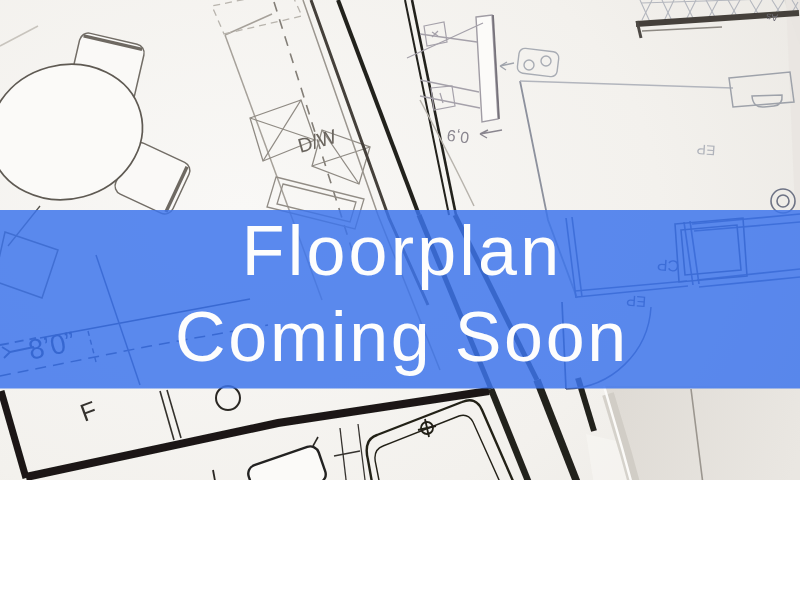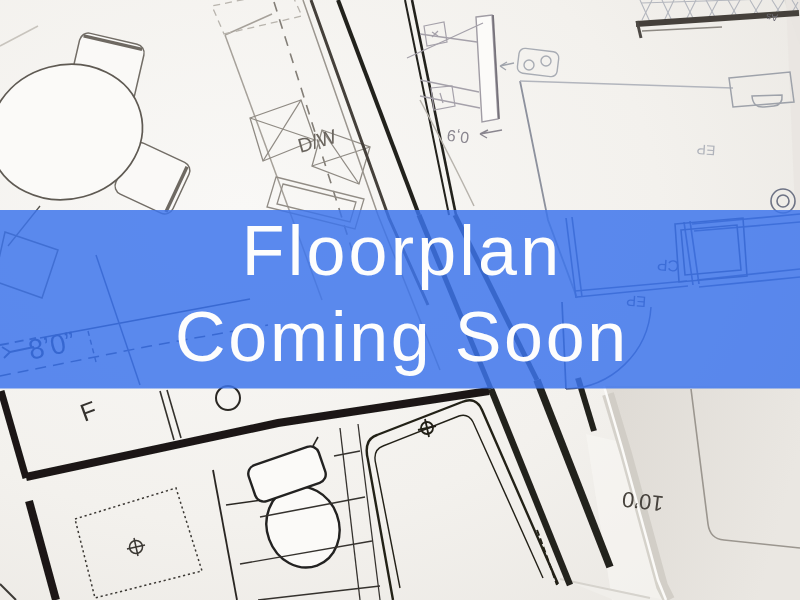--- a/index.html
+++ b/index.html
@@ -1,16 +1,16 @@
 <!DOCTYPE html>
 <html><head>
 <meta charset="utf-8">
 <style>
 html,body{margin:0;padding:0}
-.stage{position:relative;width:800px;height:600px;overflow:hidden;background:#c2410c;font-family:"Liberation Sans",sans-serif}
+.stage{position:relative;width:800px;height:480px;overflow:hidden;background:#c2410c;font-family:"Liberation Sans",sans-serif}
 .stage svg{position:absolute;left:0;top:0}
 </style>
 </head>
 <body>
 <div class="stage">
 <svg width="800" height="600" viewBox="0 0 800 600">
 <defs>
 <radialGradient id="paper" cx="30%" cy="35%" r="95%">
 <stop offset="0" stop-color="#f9f8f6"></stop>
 <stop offset="0.55" stop-color="#f3f1ed"></stop>

